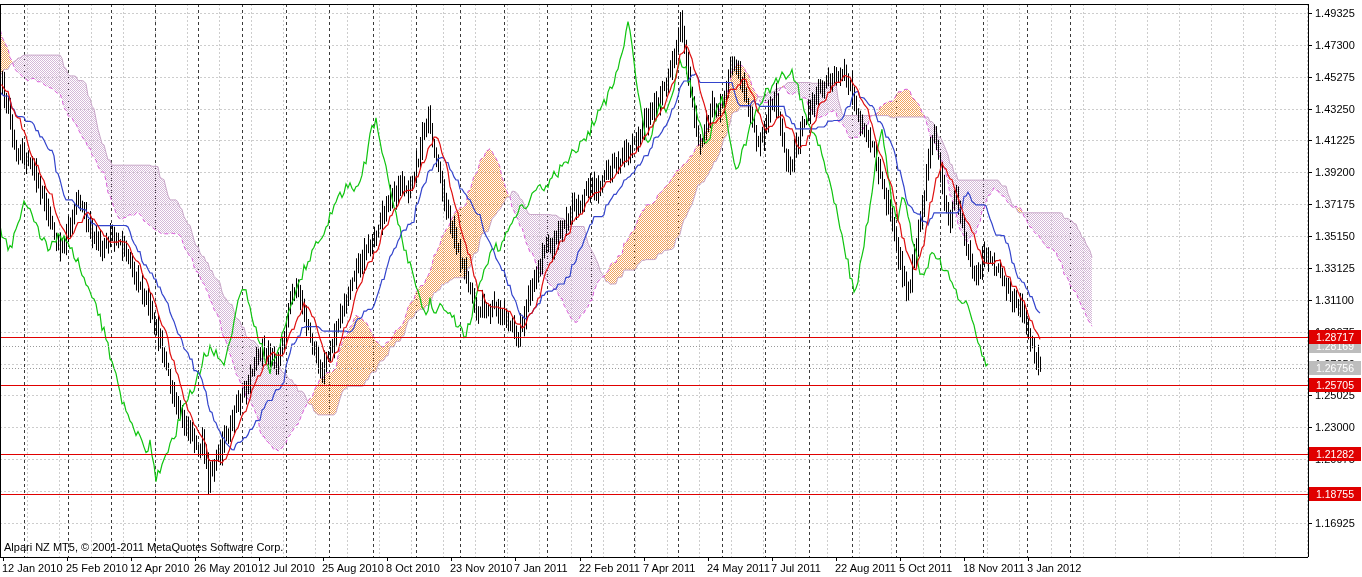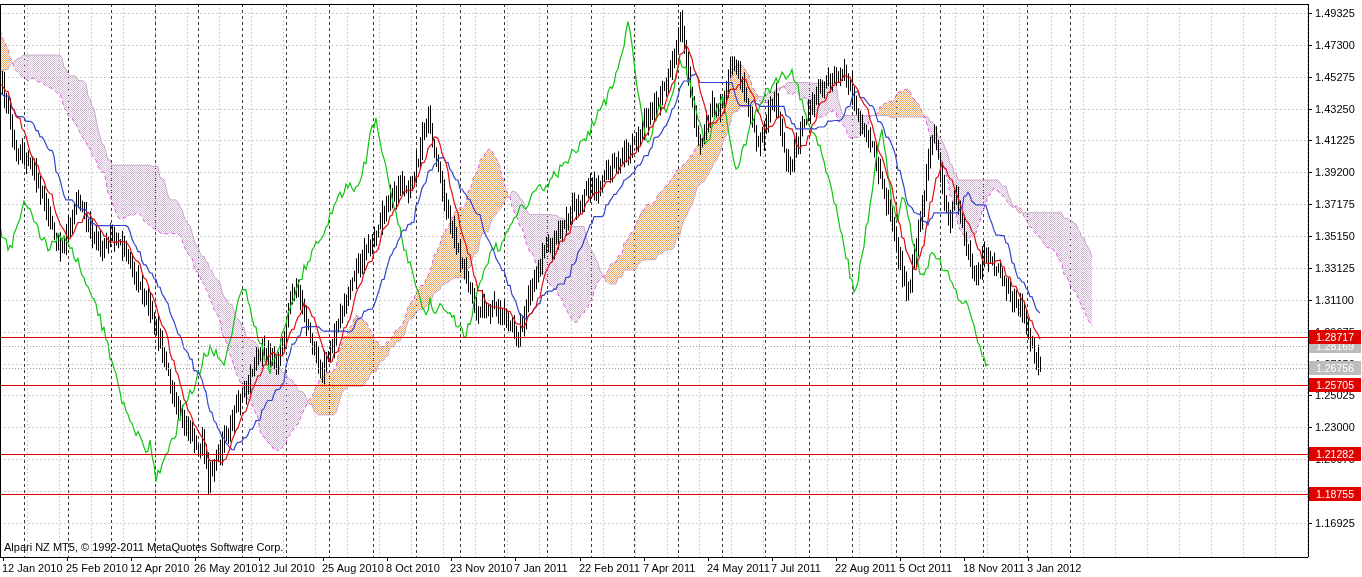--- a/index.html
+++ b/index.html
@@ -749,14 +749,14 @@
         <line x1="836.5" y1="557" x2="836.5" y2="561" stroke="#000"></line>
         <text x="835" y="572" font-size="11" font-family="&quot;Liberation Sans&quot;,sans-serif" fill="#000">22 Aug 2011</text>
         <line x1="900.5" y1="557" x2="900.5" y2="561" stroke="#000"></line>
         <text x="899" y="572" font-size="11" font-family="&quot;Liberation Sans&quot;,sans-serif" fill="#000">5 Oct 2011</text>
         <line x1="964.5" y1="557" x2="964.5" y2="561" stroke="#000"></line>
         <text x="963" y="572" font-size="11" font-family="&quot;Liberation Sans&quot;,sans-serif" fill="#000">18 Nov 2011</text>
         <line x1="1028.5" y1="557" x2="1028.5" y2="561" stroke="#000"></line>
         <text x="1027" y="572" font-size="11" font-family="&quot;Liberation Sans&quot;,sans-serif" fill="#000">3 Jan 2012</text>
       </g>
     </svg>
-  <span class="watermark">Alpari NZ MT5, © 1992-2011 MetaQuotes Software Corp.</span>
+  <span class="watermark">Alpari NZ MT5, © 2001-2011 MetaQuotes Software Corp.</span>
 </div>
 
 </body></html>

